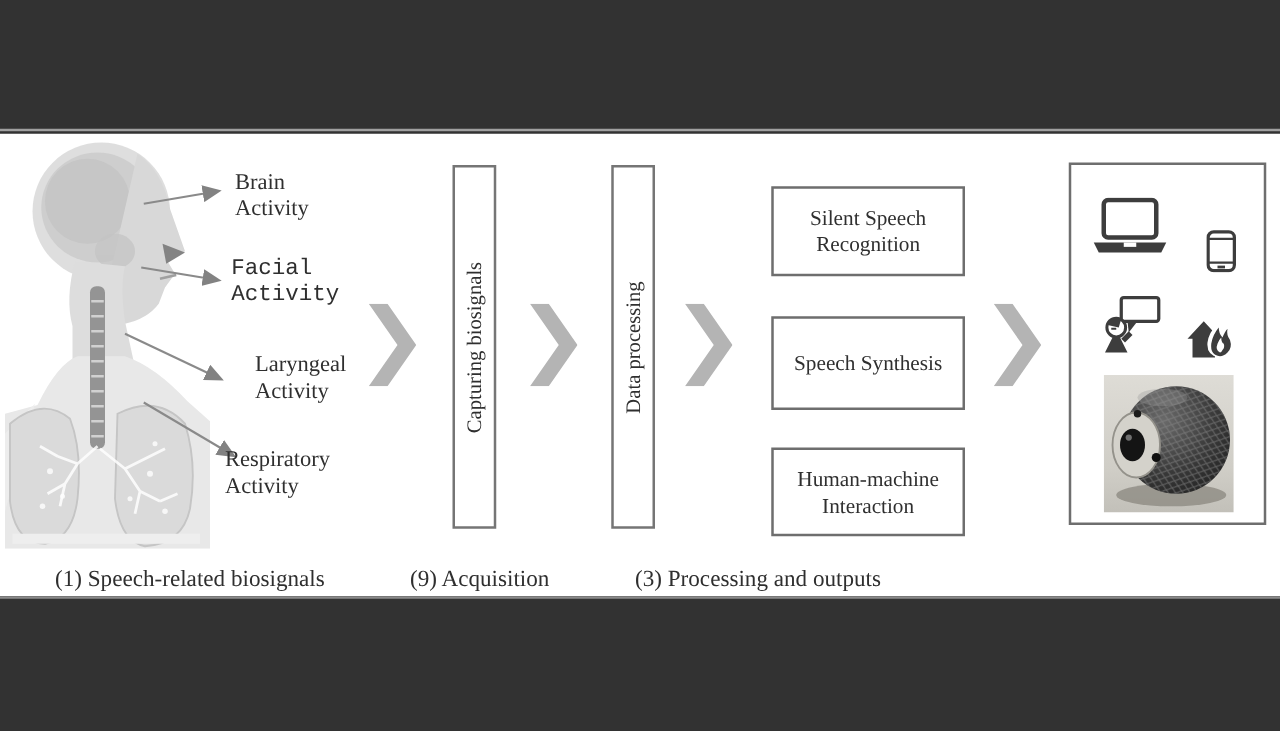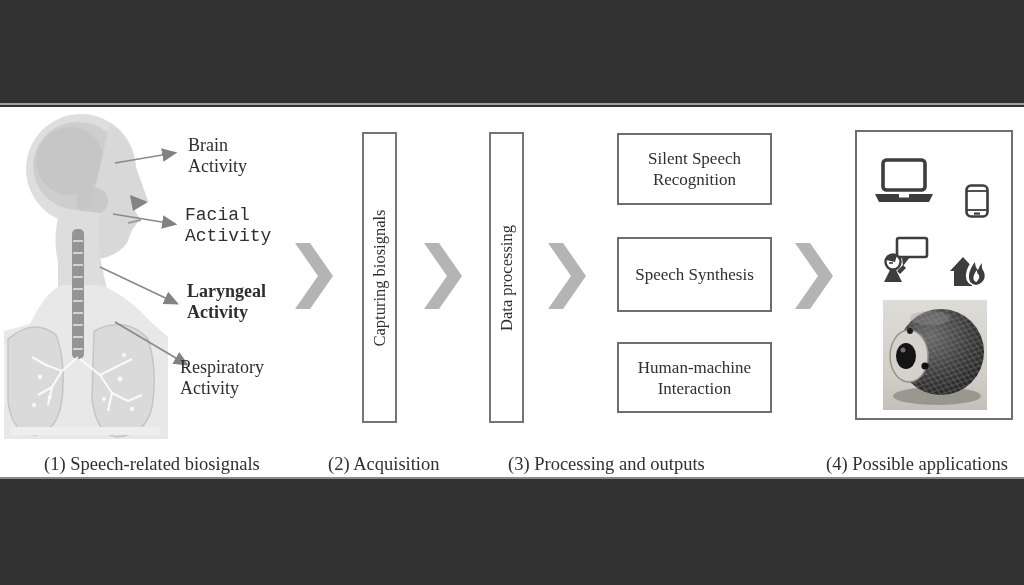--- a/index.html
+++ b/index.html
@@ -20,37 +20,37 @@
     background:var(--letterbox);border-top:2px solid #8a8a8a;}
   .canvas{position:absolute;left:0;top:107px;width:1024px;height:370px;background:var(--canvas);}
 
   .anatomy{position:absolute;left:0;top:2px;width:172px;height:330px;}
   .bio-arrows{position:absolute;left:0;top:0;width:300px;height:330px;pointer-events:none;}
 
   .bio-label{position:absolute;color:var(--text);font-size:18px;line-height:21px;
     white-space:pre-line;}
   .bio-label-0{left:188px;top:28px;}
   .bio-label-1{left:185px;top:98px;font-family:Liberation Mono, monospace;}
-  .bio-label-2{left:187px;top:174px;font-weight:bold;}
+  .bio-label-2{left:204px;top:174px;}
   .bio-label-3{left:180px;top:250px;}
 
   .chevron{position:absolute;top:136px;width:38px;height:66px;color:var(--chevron);}
   .chevron-1{left:295px;}
   .chevron-2{left:424px;}
   .chevron-3{left:548px;}
   .chevron-4{left:795px;}
 
   .vbox{position:absolute;top:25px;width:35px;height:291px;border:2px solid #757575;
     background:#fff;display:flex;align-items:center;justify-content:center;}
   .vbox-1{left:362px;}
   .vbox-2{left:489px;}
   .vbox span{transform:rotate(-90deg);white-space:nowrap;font-size:16.5px;color:var(--text);}
 
   .out-box{position:absolute;left:617px;width:155px;border:2px solid var(--box-border);
-    background:#fff;display:flex;align-items:center;justify-content:center;text-align:center;}
+    background:#fff;display:flex;align-items:center;justify-content:center;text-align:center;margin-top:16px;}
   .out-box span{font-size:17px;line-height:21px;color:var(--text);white-space:pre-line;}
   .out-box-0{top:26px;height:72px;}
   .out-box-1{top:130px;height:75px;}
   .out-box-2{top:235px;height:71px;}
 
   .app-box{position:absolute;left:855px;top:23px;width:158px;height:290px;
     border:2px solid var(--box-border);background:#fff;}
   .app-icon{position:absolute;color:var(--icon);}
   .icon-laptop{left:16px;top:26px;width:62px;height:46px;}
   .icon-phone{left:108px;top:52px;width:24px;height:34px;}
@@ -221,20 +221,19 @@
         <ellipse cx="47" cy="18" rx="20" ry="7" fill="#9a9a9a" opacity="0.35"></ellipse>
         <ellipse cx="26" cy="56" rx="19" ry="26" fill="#d4d2cb" stroke="#94928b" stroke-width="1.5"></ellipse>
         <ellipse cx="23" cy="56" rx="10" ry="13" fill="#141414"></ellipse>
         <circle cx="20" cy="50" r="2.5" fill="#6f6f6f"></circle>
         <circle cx="27" cy="31" r="3" fill="#1c1c1c"></circle>
         <circle cx="42" cy="66" r="3.6" fill="#101010"></circle>
       </svg>
     </div>
 
     <div class="caption caption-1">(1) Speech-related biosignals</div>
-    <div class="caption caption-2">(2) Acquisition</div>
+    <div class="caption caption-2">(9) Acquisition</div>
     <div class="caption caption-3">(3) Processing and outputs</div>
-    <div class="caption caption-4">(4) Possible applications</div>
 
   </div>
 
   <div class="letterbox-bottom"></div>
 </div>
 
 </body></html>

